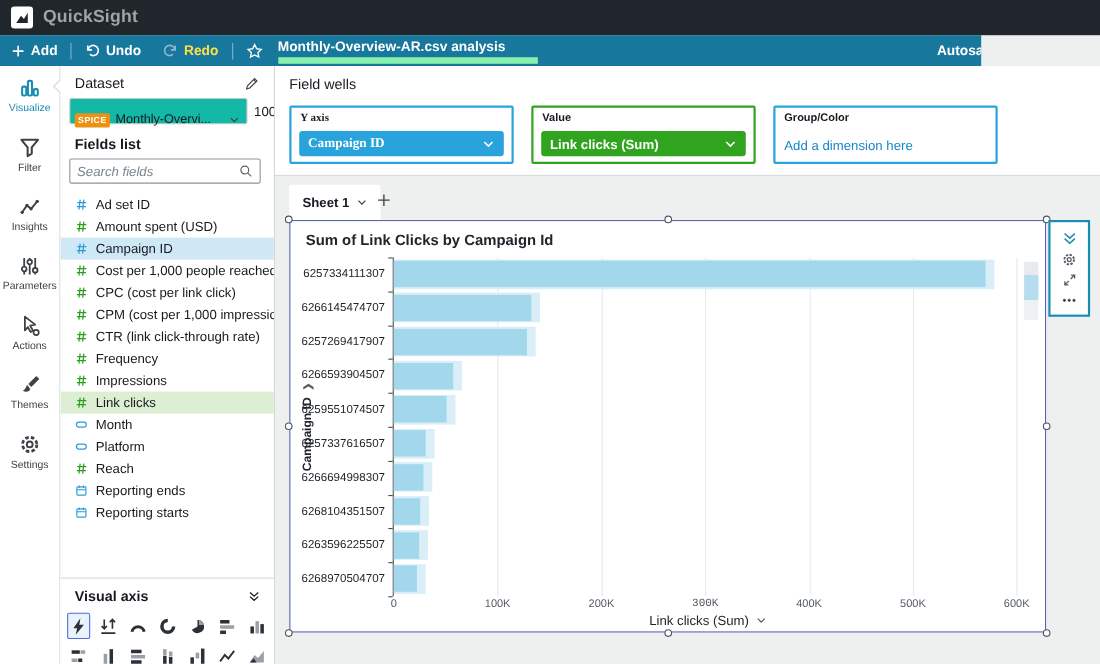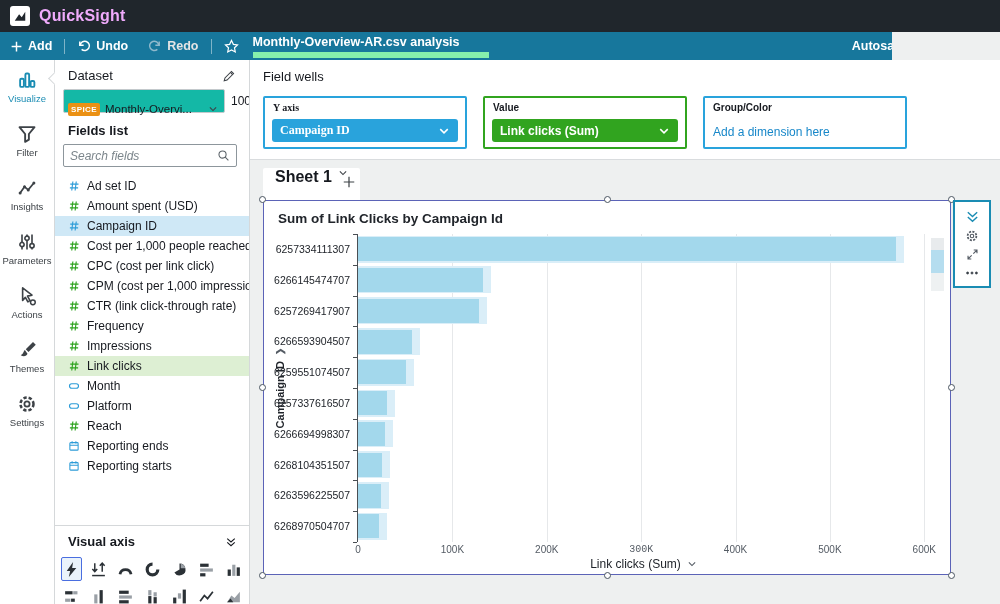--- a/index.html
+++ b/index.html
@@ -3,27 +3,27 @@
 <meta charset="utf-8">
 <style>
   * { margin:0; padding:0; box-sizing:border-box; }
   html,body { width:1000px; height:604px; overflow:hidden; font-family:"Liberation Sans", sans-serif; background:#eef0f0; }
   svg { display:block; }
   .app { position:relative; width:1000px; height:604px; }
 
   
   .topbar { position:absolute; left:0; top:0; width:1000px; height:32px; background:var(--topbar); display:flex; align-items:center; padding-left:10px; }
   .logo-box { width:20px; height:20px; background:#fff; border-radius:3px; display:flex; align-items:center; justify-content:center; margin-right:9px; }
-  .app-title { color:#f0abfc; font-size:16px; font-weight:700; letter-spacing:.2px; }
+  .app-title { color:#a3a3a3; font-size:16px; font-weight:700; letter-spacing:.2px; }
 
   
   .toolbar { position:absolute; left:0; top:32px; width:892px; height:28px; background:var(--toolbar); display:flex; align-items:center; color:#fff; font-size:12.5px; font-weight:700; overflow:hidden; }
   .tb-btn { display:flex; align-items:center; gap:5px; padding:0 10px; height:100%; cursor:pointer; }
   .tb-btn svg { stroke:#fff; }
-  .tb-btn.disabled { color:#e5e5e5; }
+  .tb-btn.disabled { color:#fde047; }
   .tb-btn.disabled svg { stroke:#8fb9cc; }
   .tb-divider { width:1px; height:15px; background:rgba(255,255,255,.45); margin:0 2px; }
   .tb-title { margin-left:4px; padding-bottom:3px; border-bottom:6px solid #86efac; min-width:236px; font-weight:700; }
   .tb-autosave { position:absolute; right:-16px; top:7px; font-weight:700; }
 
   
   .rail { position:absolute; left:0; top:60px; width:55px; height:544px; background:#fff; border-right:1px solid #d5d8da; }
   .rail-item { position:relative; height:54px; display:flex; flex-direction:column; align-items:center; justify-content:center; gap:3px; color:#3d4247; cursor:pointer; }
   .rail-item .lbl { font-size:9.5px; }
   .rail-item svg { stroke:#3d4247; color:#3d4247; }
@@ -68,21 +68,21 @@
   .well-y { left:13px; border:2px solid var(--well-blue);font-family:Liberation Serif, serif; }
   .well-v { left:233px; border:2px solid var(--well-green); }
   .well-g { left:453px; border:2px solid var(--well-blue); }
   .pill { position:absolute; left:7px; top:21px; width:186px; height:23px; border-radius:3px; color:#fff; font-size:12px; font-weight:700; display:flex; align-items:center; padding:0 8px; cursor:pointer; }
   .pill svg { margin-left:auto; stroke:#fff; }
   .pill-blue { background:var(--well-blue); }
   .pill-green { background:var(--well-green); }
   .add-dim { position:absolute; left:8px; top:27px; font-size:12px; color:var(--link-blue); cursor:pointer; }
 
   .sheetbar { position:absolute; left:0; top:100px; width:750px; height:40px; }
-  .sheet-tab { position:absolute; left:13px; top:8px; height:32px; background:#fff; border-radius:2px 2px 0 0; display:flex; gap:6px; padding:0 12px; font-size:16px; font-weight:700; color:#16191f; cursor:pointer; }
+  .sheet-tab { position:absolute; left:13px; top:8px; height:32px; background:#fff; border-radius:2px 2px 0 0; display:flex; align-items:center; gap:6px; padding:0 12px; font-size:12px; font-weight:700; color:#16191f; cursor:pointer; }
   .sheet-add { position:absolute; left:92px; top:15px; cursor:pointer; }
 
   
   .visual-wrap { position:absolute; left:13px; top:140px; width:688px; height:375px; }
   .visual { position:absolute; inset:0; background:#fff; border:1px solid #5b63b7; }
   .handle { position:absolute; width:7px; height:7px; background:#fff; border:1.4px solid #4a5560; border-radius:50%; z-index:5; }
   .chart-title { position:absolute; left:14px; top:10px; font-size:13.5px; font-weight:700; color:#21252b; }
   .plot { position:absolute; left:0; top:33px; width:688px; height:308px; }
   .ylabels { position:absolute; left:0; top:0; width:86px; height:308px; }
   .ylabel { height:30.8px; line-height:30.8px; text-align:right; font-size:10.5px; color:#21252b; }

